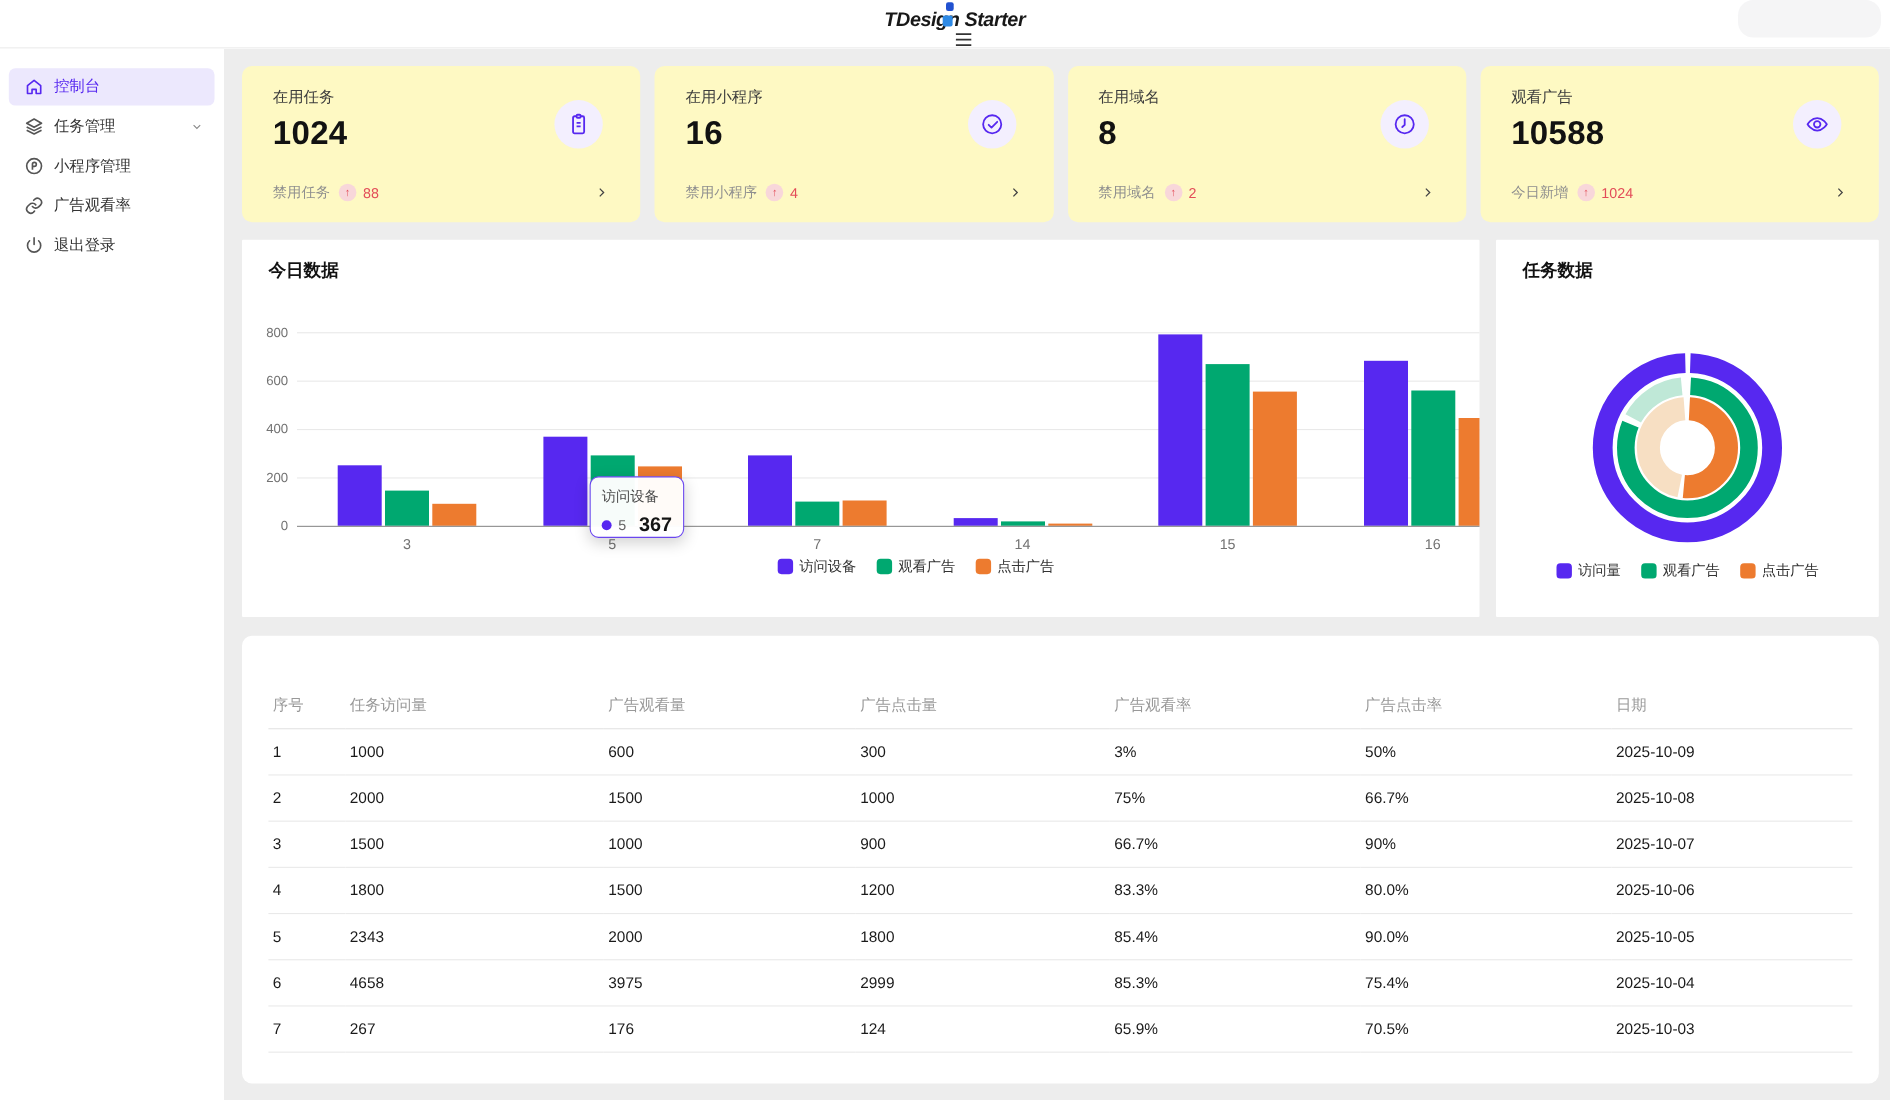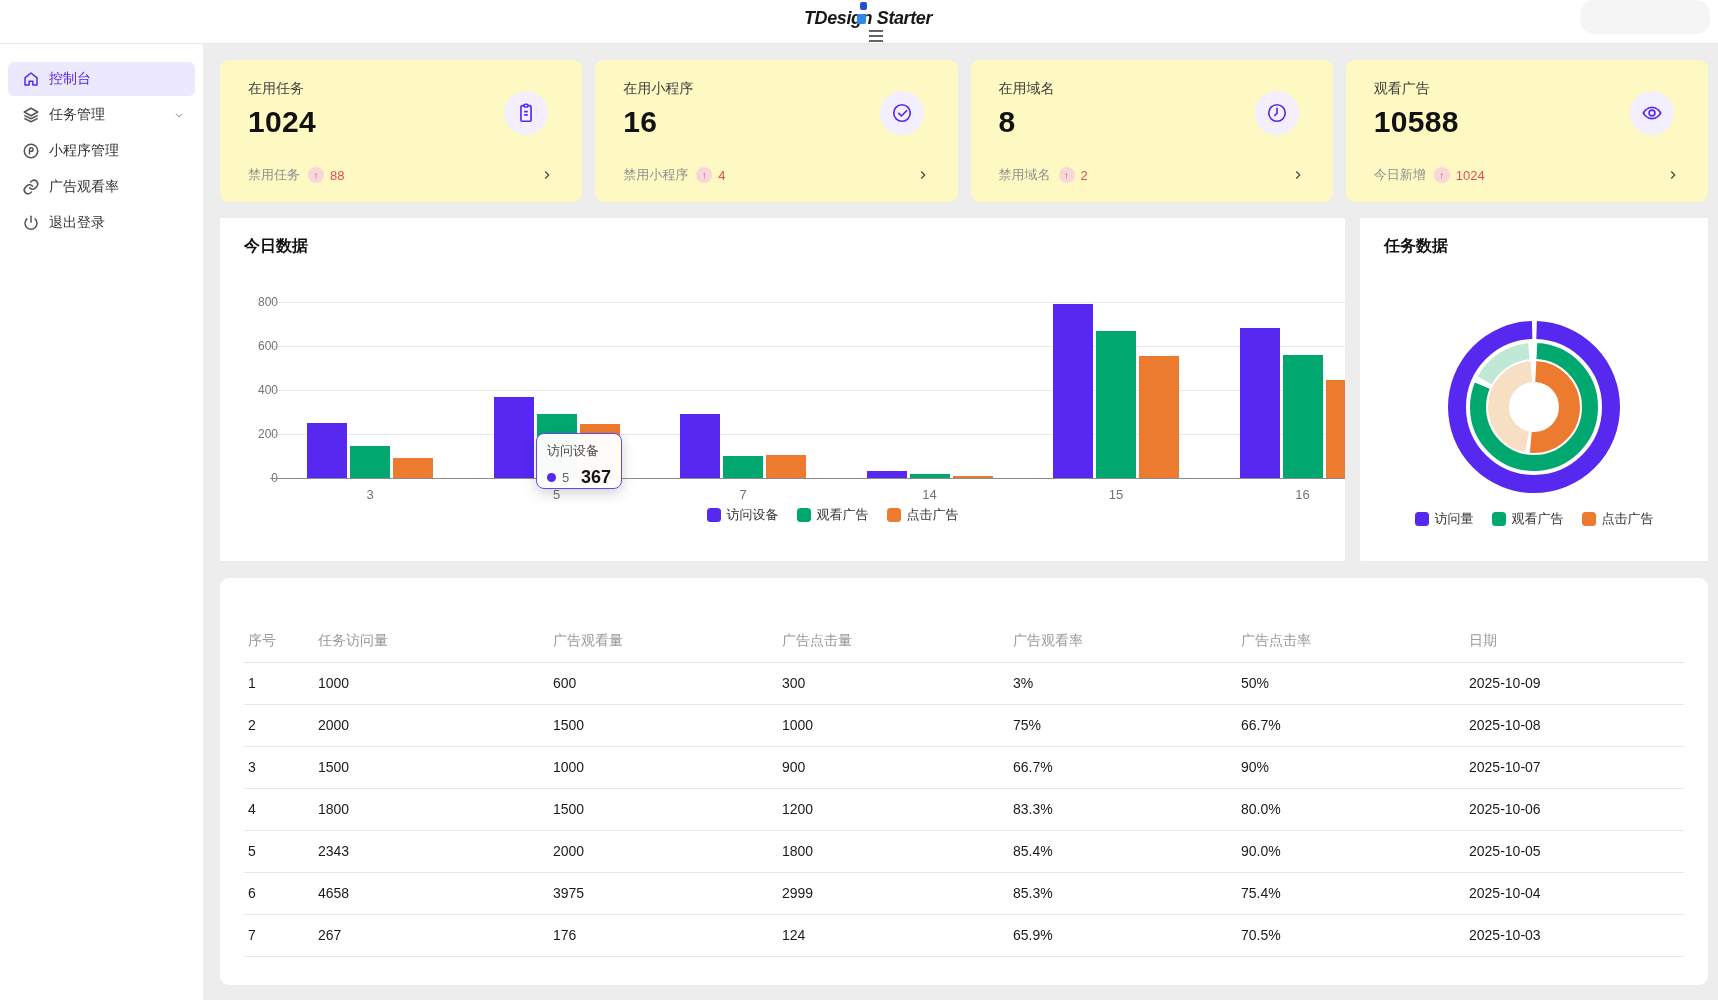--- a/index.html
+++ b/index.html
@@ -41,21 +41,21 @@
   .stat-footer .red { color:#e34d59; }
   .stat-footer .card-arrow { margin-left:auto; color:#444; display:flex; cursor:pointer; }
 
   .charts-row { display:grid; grid-template-columns:1fr 348px; gap:15px; margin-top:16px; }
   .chart-card { background:#fff; border-radius:1px; height:343px; position:relative; overflow:hidden; }
   .chart-title { position:absolute; left:24px; top:18px; font-size:16px; font-weight:700; color:#121212; z-index:5; }
 
   
   .grid-line { position:absolute; height:1px; background:#e9e9e9; }
   .axis-line { position:absolute; height:1px; background:#8c8c8c; z-index:2; }
-  .y-tick { position:absolute; width:42px; text-align:right; font-size:12px; color:#737373;margin-left:16px; }
+  .y-tick { position:absolute; width:42px; text-align:right; font-size:12px; color:#737373; }
   .x-tick { position:absolute; width:60px; text-align:center; font-size:13px; color:#737373; }
   .bar { position:absolute; }
   .chart-legend { position:absolute; display:flex; justify-content:center; gap:18px; font-size:13px; color:#333; }
   .legend-item { display:flex; align-items:center; gap:6px; cursor:pointer; }
   .legend-swatch { width:14px; height:14px; border-radius:3.5px; }
 
   .tooltip { position:absolute; left:316px; top:215px; width:86px; height:56px; background:rgba(255,255,255,.97);
     border:1px solid #6a46ee; border-radius:8px; box-shadow:0 4px 14px rgba(0,0,0,.18); padding:8px 10px; z-index:10; }
   .tooltip-title { font-size:13px; color:#4b4b4b; }
   .tooltip-row { display:flex; align-items:center; margin-top:7px; }

